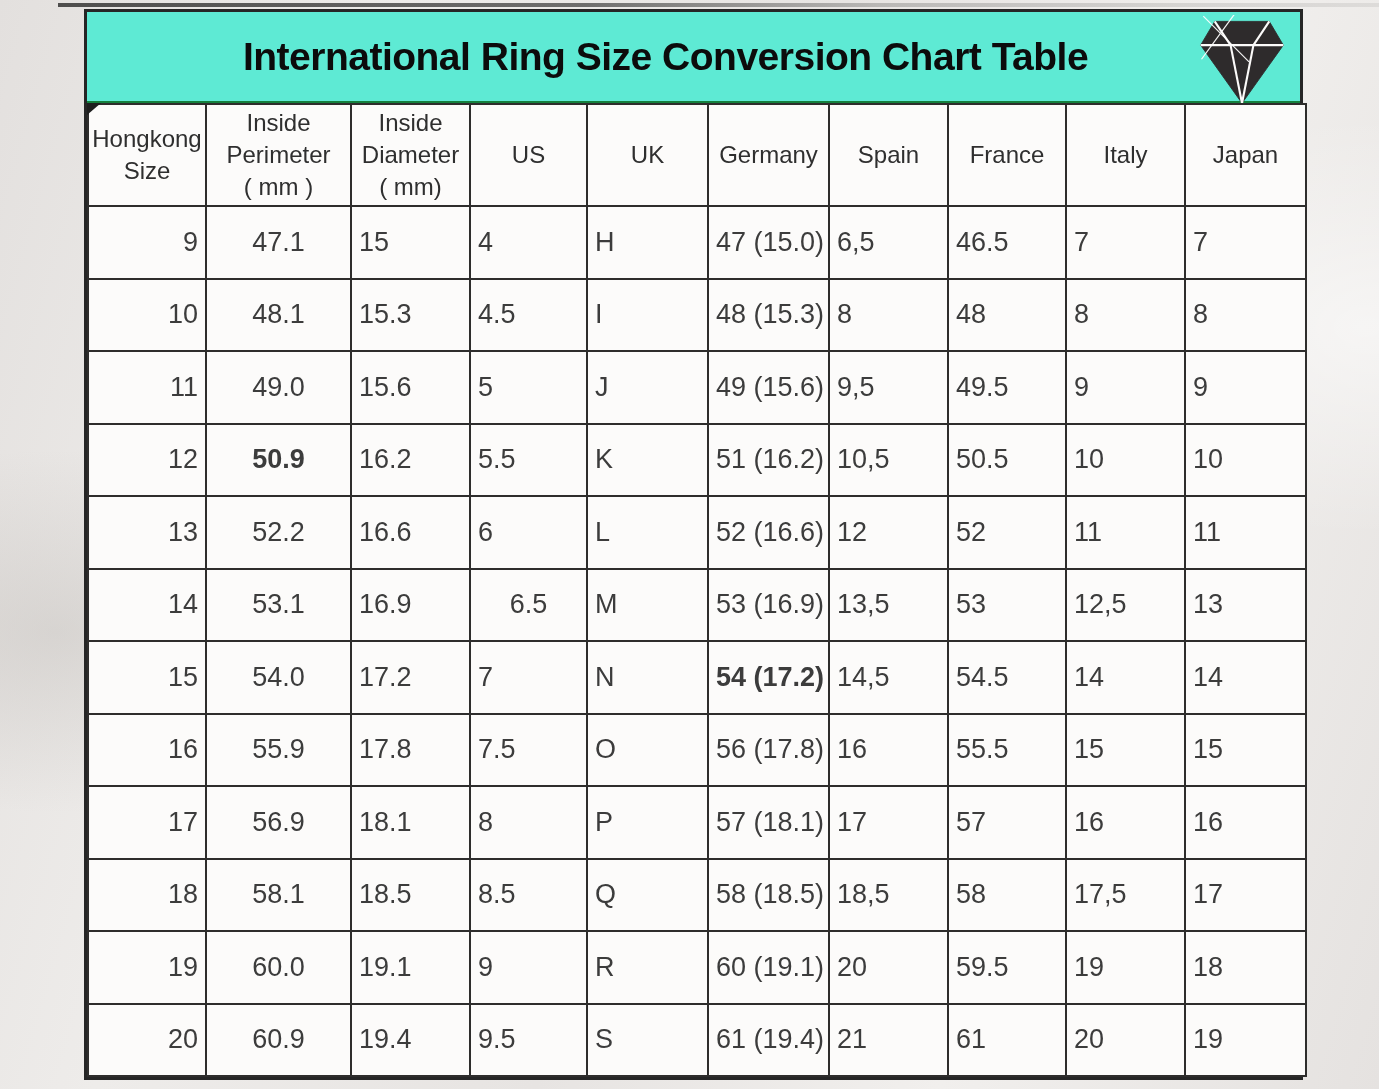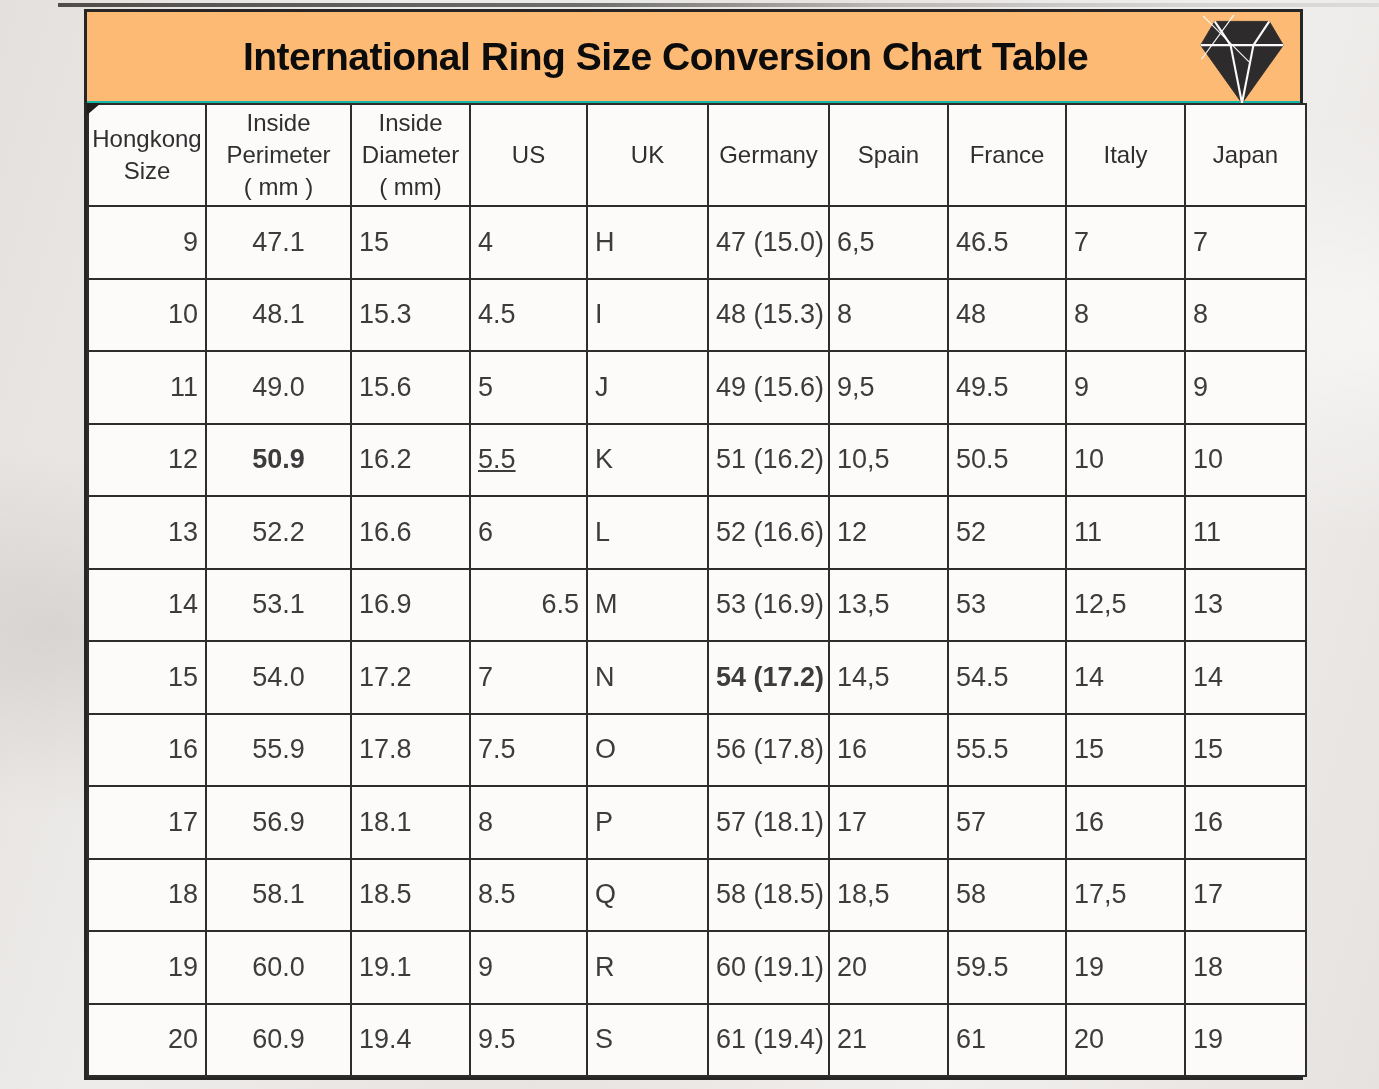--- a/index.html
+++ b/index.html
@@ -23,23 +23,23 @@
   .card {
     position: absolute; left: 84px; top: 9px; width: 1219px; height: 1071px;
     box-sizing: border-box;
     background: #fcfbfa;
     border: 3px solid #262626;
   }
   .title-row {
     position: relative;
     height: 91px;
     box-sizing: border-box;
-    border-bottom: 2px solid #14b8a6;
+    border-bottom: 2px solid #15803d;
     display: flex; align-items: center; justify-content: center;
-    background: #fdba74;
+    background: #5eead4;
   }
   .title {
     margin: 0;
     font-size: 39px;
     font-weight: bold;
     letter-spacing: -0.5px;
     color: #0c0c0c;
     transform: translateX(-28px);
     white-space: nowrap;
   }
@@ -172,21 +172,21 @@
             <td style="text-align: left;">49 (15.6)</td>
             <td style="text-align: left;">9,5</td>
             <td style="text-align: left;">49.5</td>
             <td style="text-align: left;">9</td>
             <td style="text-align: left;">9</td>
           </tr>
           <tr>
             <td style="text-align: right;">12</td>
             <td style="text-align: center; font-weight: bold;">50.9</td>
             <td style="text-align: left;">16.2</td>
-            <td style="text-align: left; text-decoration: underline;">5.5</td>
+            <td style="text-align: left;">5.5</td>
             <td style="text-align: left;">K</td>
             <td style="text-align: left;">51 (16.2)</td>
             <td style="text-align: left;">10,5</td>
             <td style="text-align: left;">50.5</td>
             <td style="text-align: left;">10</td>
             <td style="text-align: left;">10</td>
           </tr>
           <tr>
             <td style="text-align: right;">13</td>
             <td style="text-align: center;">52.2</td>
@@ -196,21 +196,21 @@
             <td style="text-align: left;">52 (16.6)</td>
             <td style="text-align: left;">12</td>
             <td style="text-align: left;">52</td>
             <td style="text-align: left;">11</td>
             <td style="text-align: left;">11</td>
           </tr>
           <tr>
             <td style="text-align: right;">14</td>
             <td style="text-align: center;">53.1</td>
             <td style="text-align: left;">16.9</td>
-            <td style="text-align: right;">6.5</td>
+            <td style="text-align: center;">6.5</td>
             <td style="text-align: left;">M</td>
             <td style="text-align: left;">53 (16.9)</td>
             <td style="text-align: left;">13,5</td>
             <td style="text-align: left;">53</td>
             <td style="text-align: left;">12,5</td>
             <td style="text-align: left;">13</td>
           </tr>
           <tr>
             <td style="text-align: right;">15</td>
             <td style="text-align: center;">54.0</td>

